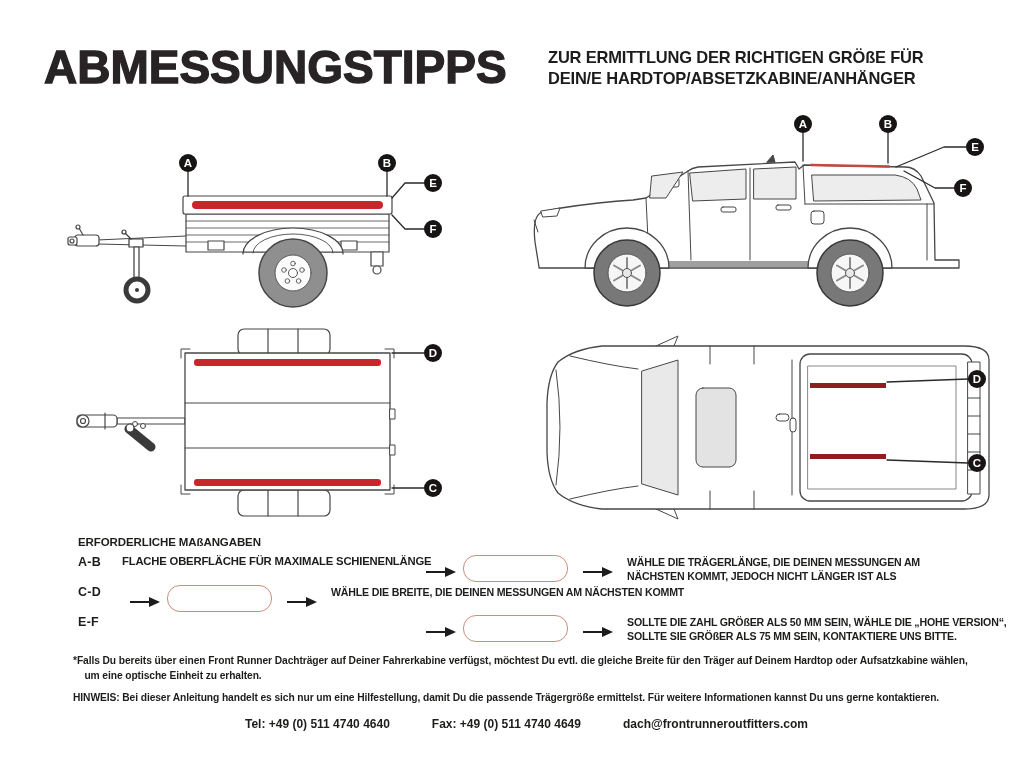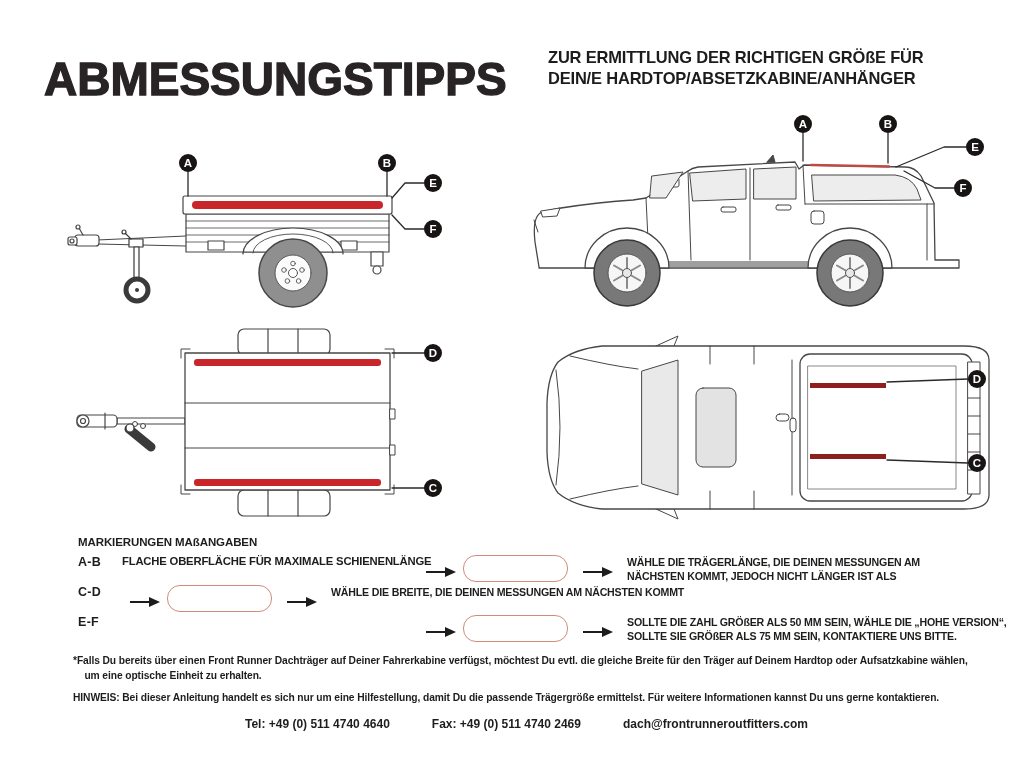--- a/index.html
+++ b/index.html
@@ -1,19 +1,19 @@
 <!DOCTYPE html>
 <html><head>
 <meta charset="utf-8">
 <style>
   html,body { margin:0; padding:0; background:#ffffff; }
   .page { position:relative; width:1024px; height:768px; background:#ffffff; overflow:hidden;
           font-family:"Liberation Sans", sans-serif; color:#1d1d1b; }
 
-  .title { position:absolute; left:44px; top:52px; font-size:46px; font-weight:bold;
+  .title { position:absolute; left:44px; top:40px; font-size:46px; font-weight:bold;
            color:#282324; letter-spacing:0px; -webkit-text-stroke:1.3px #282324; white-space:nowrap; }
   .subtitle { position:absolute; left:548px; top:47px; font-size:17px; font-weight:bold;
               line-height:21px; letter-spacing:-0.2px; color:#1c1c1c; transform:scaleX(0.97);
               transform-origin:left top; }
   .subtitle div { white-space:nowrap; }
 
   .fig { position:absolute; }
   .fig svg { display:block; }
 
   .mh { position:absolute; left:78px; top:536px; display:flex; gap:14px;
@@ -337,21 +337,21 @@
         <text class="mk-text" x="437" y="53" text-anchor="middle">D</text>
       </g>
       <g>
         <circle cx="437" cy="133" r="9" fill="#181414"></circle>
         <text class="mk-text" x="437" y="137" text-anchor="middle">C</text>
       </g>
     </svg>
   </div>
 
   <div class="mh">
-    <span>MARKIERUNGEN MAßANGABEN</span>
+    <span>ERFORDERLICHE MAßANGABEN</span>
   </div>
 
   <div class="m-row" style="top:555px;">
     <div class="m-key">A-B</div>
     <div class="m-label">
       <div class="ln">FLACHE OBERFLÄCHE FÜR MAXIMALE SCHIENENLÄNGE</div>
     </div>
     <div class="arr">
       <svg width="30" height="12">
           <line x1="0" y1="6" x2="19" y2="6" stroke="#1c1c1c" stroke-width="2"></line>
@@ -416,17 +416,17 @@
 
   <div class="footnote">
     <div class="ln">*Falls Du bereits über einen Front Runner Dachträger auf Deiner Fahrerkabine verfügst, möchtest Du evtl. die gleiche Breite für den Träger auf Deinem Hardtop oder Aufsatzkabine wählen,</div>
     <div class="ln l2">um eine optische Einheit zu erhalten.</div>
   </div>
 
   <div class="hinweis">HINWEIS: Bei dieser Anleitung handelt es sich nur um eine Hilfestellung, damit Du die passende Trägergröße ermittelst. Für weitere Informationen kannst Du uns gerne kontaktieren.</div>
 
   <div class="contact">
     <span>Tel: +49 (0) 511 4740 4640</span>
-    <span>Fax: +49 (0) 511 4740 2469</span>
+    <span>Fax: +49 (0) 511 4740 4649</span>
     <span>dach@frontrunneroutfitters.com</span>
   </div>
 
 </div>
 
 </body></html>

